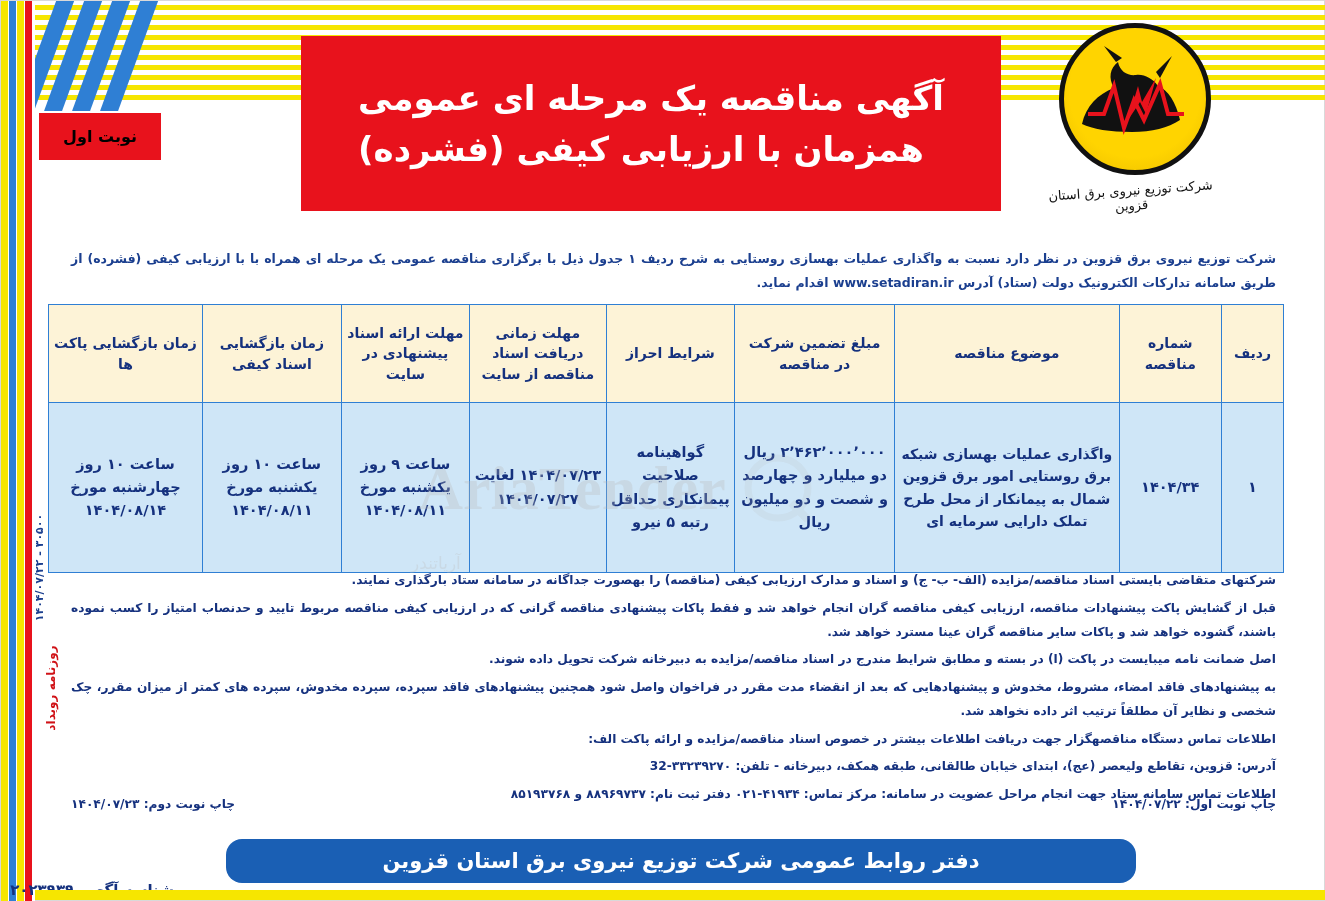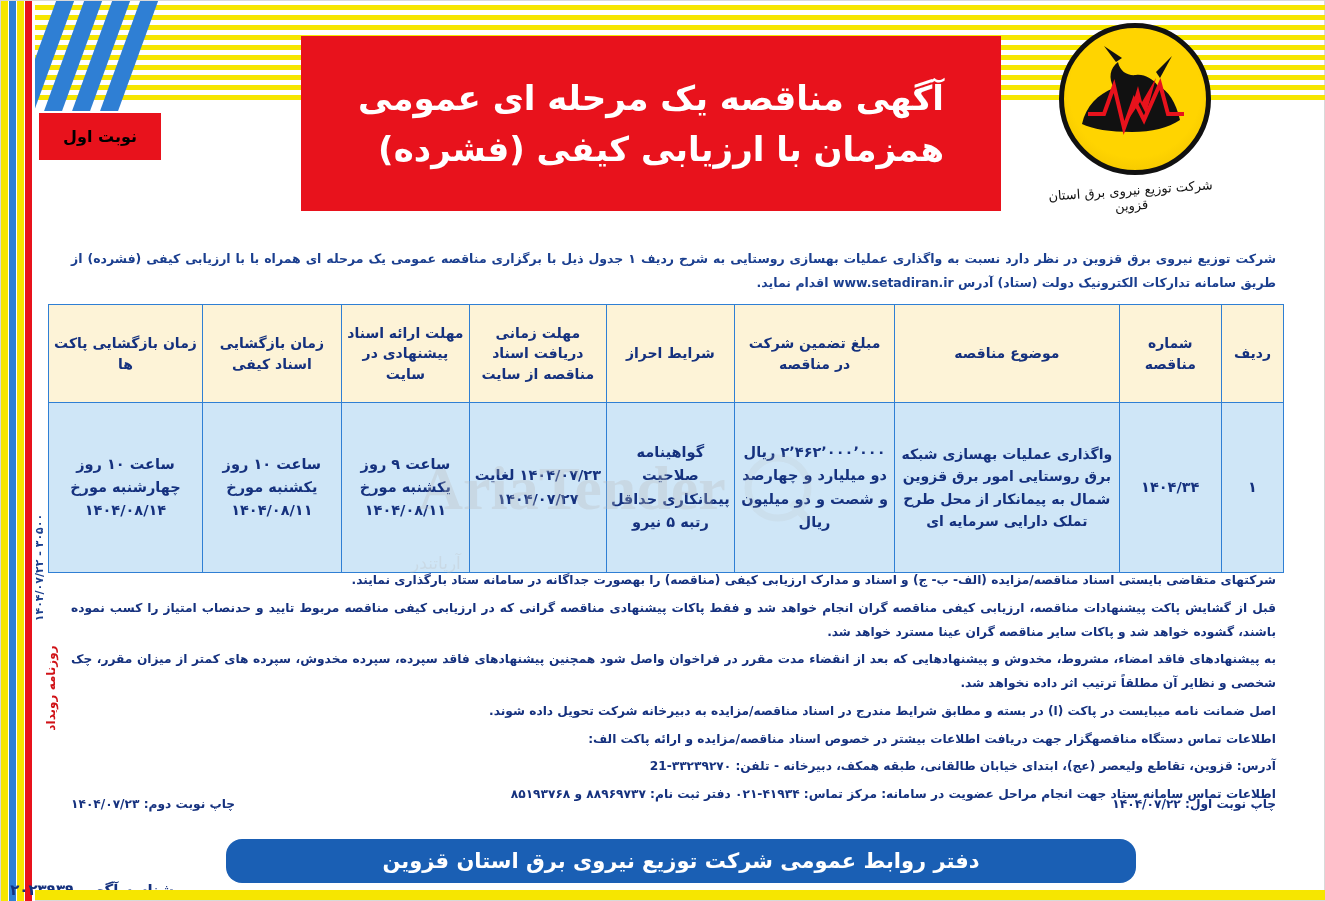--- a/index.html
+++ b/index.html
@@ -54,21 +54,21 @@
   .topband .yrow {
     position:absolute; left:0; width:1291px; height:5px; background:#f6e600;
   }
 
   
   .headline {
     position: absolute; left: 300px; top: 35px;
     width: 700px; height: 175px;
     background: #e8121c;
     display: flex; align-items: center; justify-content: center;
-    text-align: right;
+    text-align: left;
     box-shadow: 0 0 0 0 transparent;
   }
   .headline h1 {
     margin: 0; color: #ffffff;
     font-size: 34px; line-height: 1.5; font-weight: bold;
   }
   .headline h1 span { display:block; }
 
   
   .nobat {
@@ -286,24 +286,24 @@
       <circle cx="46" cy="46" r="30" fill="none" stroke="#b9b9b9" stroke-width="7"></circle>
       <rect x="62" y="58" width="24" height="8" transform="rotate(45 62 58)" fill="#b9b9b9"></rect>
     </svg>
     <span class="wm-text">AriaTender</span>
     <span class="wm-sub">آریاتندر</span>
   </div>
 
   <div class="notes">
     <p>شرکتهای متقاضی بایستی اسناد مناقصه/مزایده (الف- ب- ج) و اسناد و مدارک ارزیابی کیفی (مناقصه) را بهصورت جداگانه در سامانه ستاد بارگذاری نمایند.</p>
     <p>قبل از گشایش پاکت پیشنهادات مناقصه، ارزیابی کیفی مناقصه گران انجام خواهد شد و فقط پاکات پیشنهادی مناقصه گرانی که در ارزیابی کیفی مناقصه مربوط تایید و حدنصاب امتیاز را کسب نموده باشند، گشوده خواهد شد و پاکات سایر مناقصه گران عینا مسترد خواهد شد.</p>
+    <p>اصل ضمانت نامه میبایست در پاکت (ا) در بسته و مطابق شرایط مندرج در اسناد مناقصه/مزایده به دبیرخانه شرکت تحویل داده شوند.</p>
     <p>به پیشنهادهای فاقد امضاء، مشروط، مخدوش و پیشنهادهایی که بعد از انقضاء مدت مقرر در فراخوان واصل شود همچنین پیشنهادهای فاقد سپرده، سپرده مخدوش، سپرده های کمتر از میزان مقرر، چک شخصی و نظایر آن مطلقاً ترتیب اثر داده نخواهد شد.</p>
-    <p>اصل ضمانت نامه میبایست در پاکت (ا) در بسته و مطابق شرایط مندرج در اسناد مناقصه/مزایده به دبیرخانه شرکت تحویل داده شوند.</p>
     <p>اطلاعات تماس دستگاه مناقصهگزار جهت دریافت اطلاعات بیشتر در خصوص اسناد مناقصه/مزایده و ارائه پاکت الف:</p>
-    <p>آدرس: قزوین، تقاطع ولیعصر (عج)، ابتدای خیابان طالقانی، طبقه همکف، دبیرخانه - تلفن: ۳۳۲۳۹۲۷۰-21</p>
+    <p>آدرس: قزوین، تقاطع ولیعصر (عج)، ابتدای خیابان طالقانی، طبقه همکف، دبیرخانه - تلفن: ۳۳۲۳۹۲۷۰-32</p>
     <p class="tight">اطلاعات تماس سامانه ستاد جهت انجام مراحل عضویت در سامانه: مرکز تماس: ۴۱۹۳۴-۰۲۱ دفتر ثبت نام: ۸۸۹۶۹۷۳۷ و ۸۵۱۹۳۷۶۸</p>
   </div>
 
   <div class="footline">
     <span class="r">چاپ نوبت اول: ۱۴۰۴/۰۷/۲۲</span>
     <span class="l">چاپ نوبت دوم: ۱۴۰۴/۰۷/۲۳</span>
   </div>
 
   <div class="shenase">شناسه آگهی ۲۰۲۳۹۳۹</div>
   <div class="bluebar">دفتر روابط عمومی شرکت توزیع نیروی برق استان قزوین</div>

